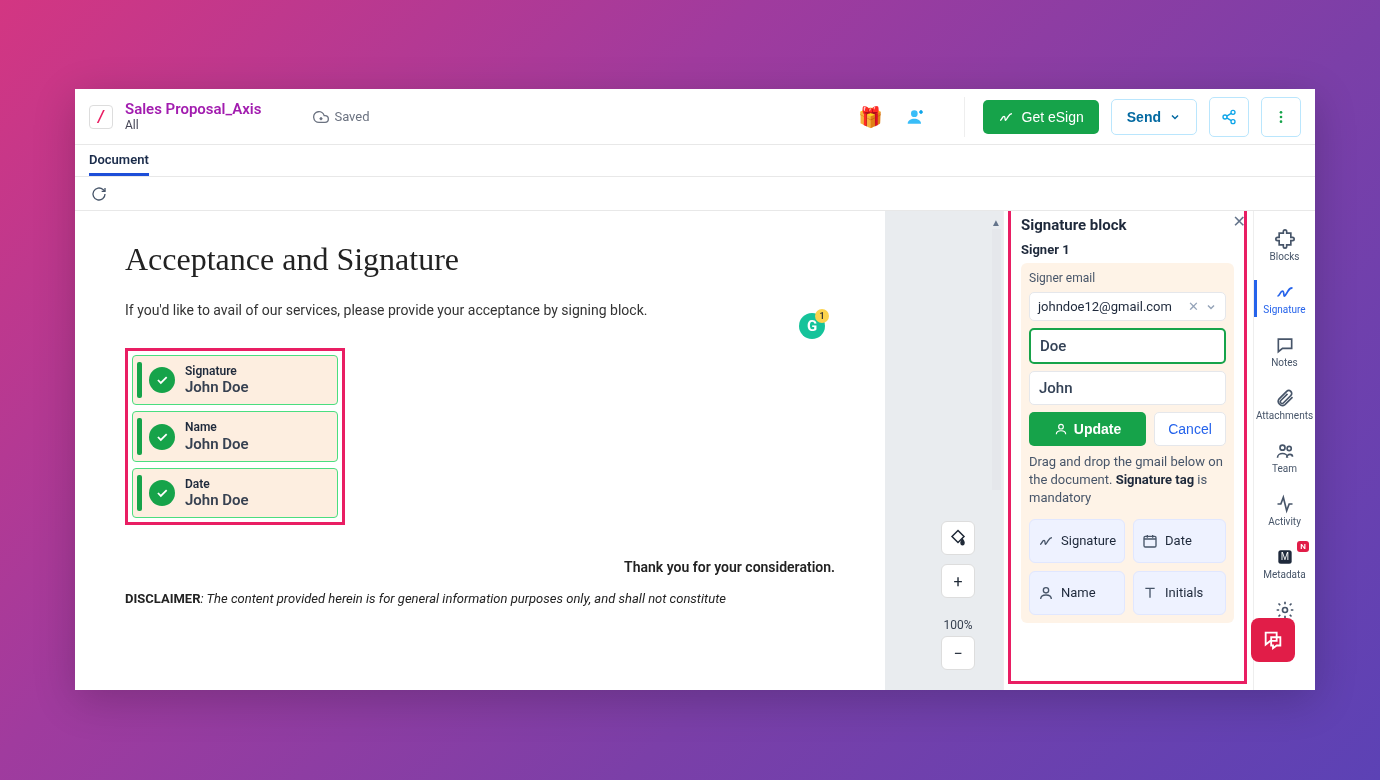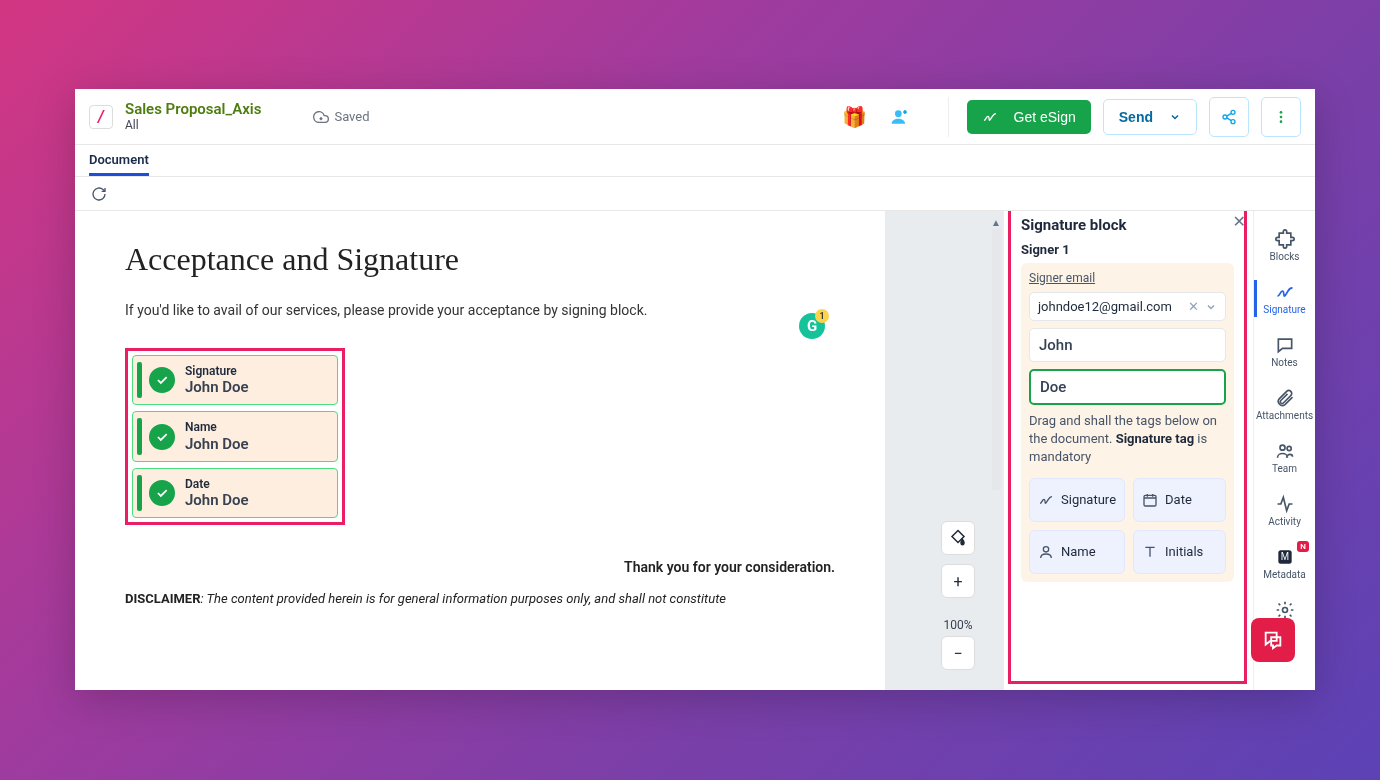--- a/index.html
+++ b/index.html
@@ -25,30 +25,30 @@
   padding: 8px 14px;
   border-bottom: 1px solid #e8e8e8;
   gap: 12px;
   height: 56px;
 }
 .doc-icon {
   width: 24px; height: 24px; border: 1px solid #ddd; border-radius: 4px;
   display:flex;align-items:center;justify-content:center;color:#e91e63;font-style:italic;font-weight:bold;
 }
 .doc-title-block { display:flex; flex-direction:column; line-height:1.2; }
-.doc-title { font-weight:600; font-size:15px; color:#4d7c0f; }
+.doc-title { font-weight:600; font-size:15px; color:#a21caf; }
 .doc-subtitle { font-size:12px; color:#445; }
 .saved-block { display:flex; align-items:center; gap:5px; color:#6b7280; font-size:13px; margin-left:40px; }
 .cloud-icon { width:16px; height:16px; }
 .header-spacer { flex:1; }
 .gift-icon { font-size:20px; margin-right:10px; cursor:pointer;}
 .user-icon { width:20px; height:20px; margin-right:20px; cursor:pointer;}
 .btn {
   border-radius:5px; padding:9px 15px; font-size:14px; font-weight:500;
-  display:inline-flex; align-items:center; gap:16px; cursor:pointer; border:none;
+  display:inline-flex; align-items:center; gap:8px; cursor:pointer; border:none;
 }
 .btn-green { background:#16a34a; color:#fff; }
 .btn-outline { background:#fff; border:1px solid #bae6fd; color:#0369a1; font-weight:600;}
 .btn-icon-outline { background:#fff; border:1px solid #bae6fd; color:#0ea5e9; width:40px; height:40px; justify-content:center; padding:0;}
 .header-divider { width:1px; height:40px; background:#eee; margin:0 6px 0 6px; }
 
 .tabs { display:flex; border-bottom:1px solid #e8e8e8; padding:0 14px; height:32px; align-items:end;}
 .tab { font-size:13px; font-weight:600; color:#1a2b4a; padding:6px 0; border-bottom:3px solid #1d4ed8; }
 
 .toolbar { height:34px; border-bottom:1px solid #e8e8e8; display:flex; align-items:center; padding:0 16px;}
@@ -125,21 +125,21 @@
   padding:10px 10px;
   overflow:hidden;
 }
 .panel-title { font-weight:700; font-size:15px; color:#1e293b;}
 .panel-close { position:absolute; right:-2px; top:6px; color:#64748b; font-size:16px; cursor:pointer;}
 .signer-label { font-weight:700; font-size:13px; color:#1e293b; margin-top:8px;}
 .signer-box {
   background:#fef3e7; border-radius:6px; padding:8px; margin-top:6px;
   display:flex; flex-direction:column; gap:7px;
 }
-.small-label { font-size:12px; color:#475569;text-decoration:underline;}
+.small-label { font-size:12px; color:#475569;}
 .email-pill {
   background:#fff; border:1px solid #e5e7eb; border-radius:5px;
   padding:6px 8px; display:flex; align-items:center; justify-content:space-between;
   font-size:13px; color:#1e293b;
 }
 .email-pill .chev { color:#94a3b8; }
 .txt-input {
   background:#fff; border:1px solid #e5e7eb; border-radius:5px;
   padding:7px 9px; font-size:15px; color:#334155; font-weight:500;
 }
@@ -326,24 +326,34 @@
           <span class="small-label">Signer email</span>
           <div class="email-pill">
             <span>johndoe12@gmail.com</span>
             <span style="display:flex;gap:6px;align-items:center;">
               <span style="color:#94a3b8;">✕</span>
               <svg class="chev" width="12" height="12" viewBox="0 0 24 24" fill="none" stroke="currentColor" stroke-width="3">
                   <path d="M6 9l6 6 6-6"></path>
                 </svg>
             </span>
           </div>
+          <div class="txt-input focused">Doe</div>
           <div class="txt-input">John</div>
-          <div class="txt-input focused">Doe</div>
+          <div class="btn-row">
+            <button class="btn-update">
+              <svg width="14" height="14" viewBox="0 0 24 24" fill="none" stroke="#fff" stroke-width="2">
+                  <circle cx="12" cy="8" r="4"></circle>
+                  <path d="M4 21c0-4 4-6 8-6s8 2 8 6"></path>
+                </svg>
+              <span>Update</span>
+            </button>
+            <button class="btn-cancel">Cancel</button>
+          </div>
           <div class="drag-help">
-            <span>Drag and shall the tags below on the document. </span><b>Signature tag</b><span> is mandatory</span>
+            <span>Drag and drop the gmail below on the document. </span><b>Signature tag</b><span> is mandatory</span>
           </div>
           <div class="tag-grid">
             <div class="tag-btn">
               <svg viewBox="0 0 24 24" fill="none" stroke="currentColor" stroke-width="2">
                   <path d="M3 17c3 0 3-6 6-6s0 10 4 4 4-8 8-8"></path>
                 </svg>
               <span>Signature</span>
             </div>
             <div class="tag-btn">
               <svg viewBox="0 0 24 24" fill="none" stroke="currentColor" stroke-width="2">

